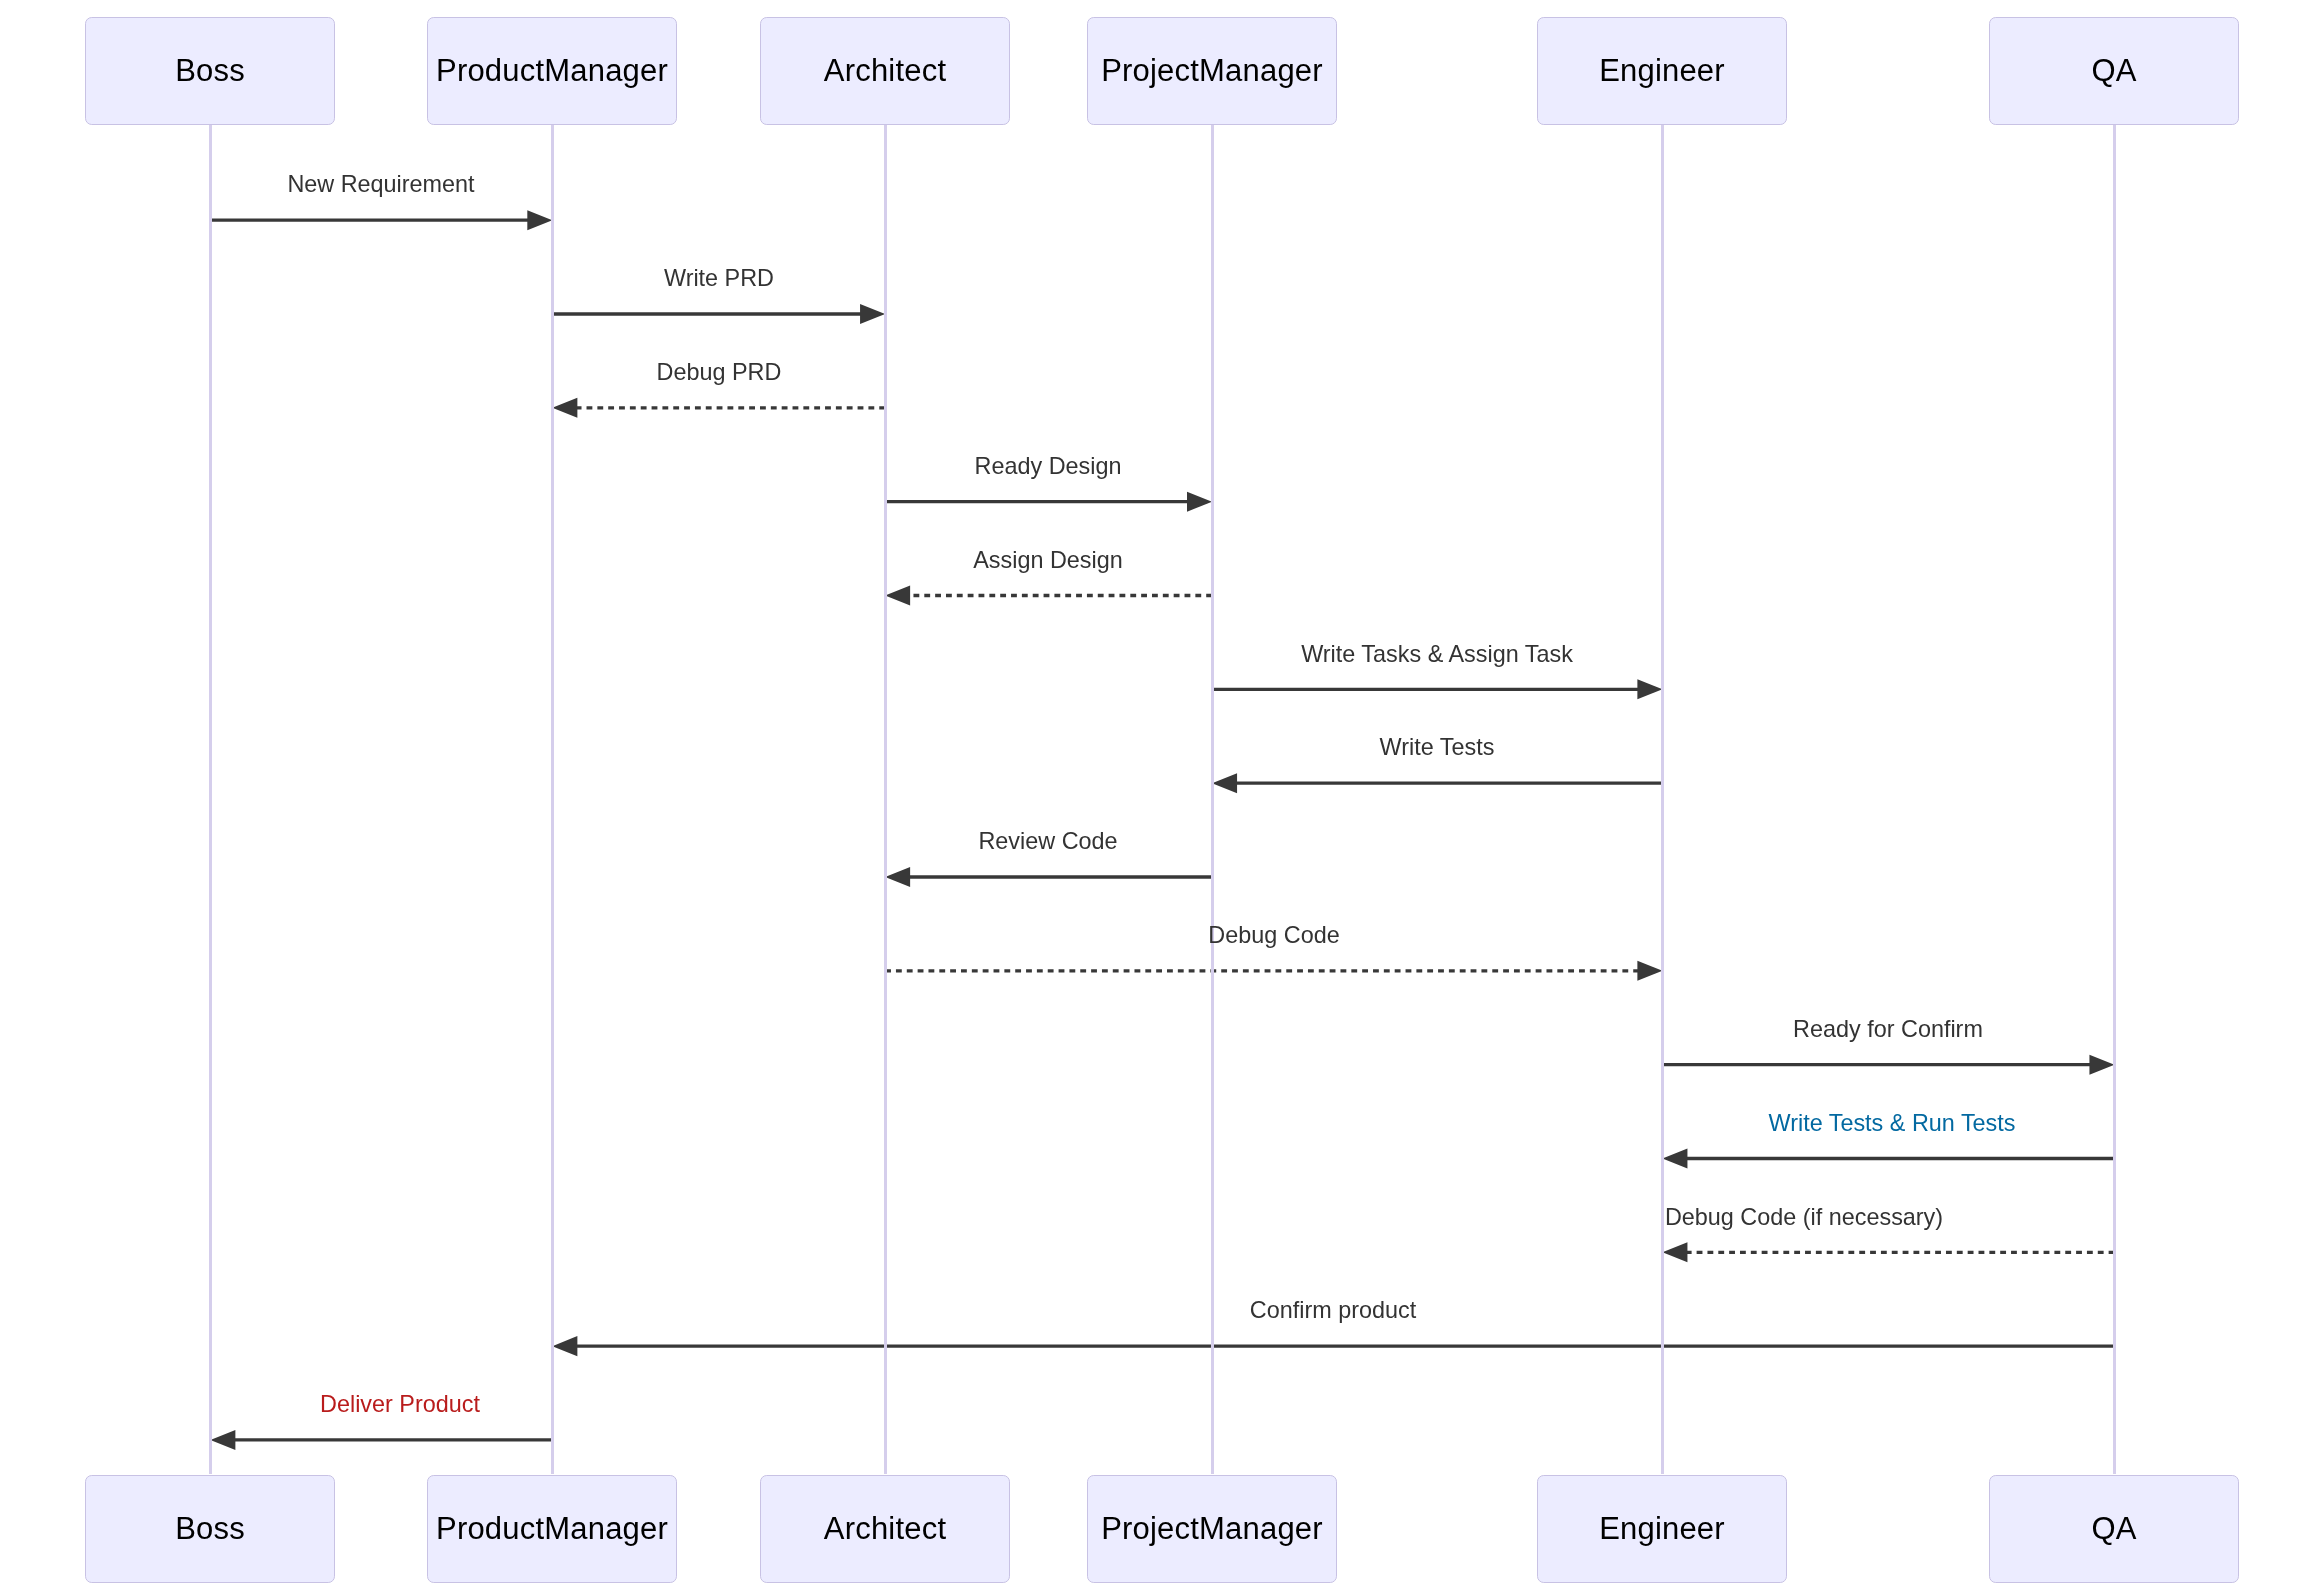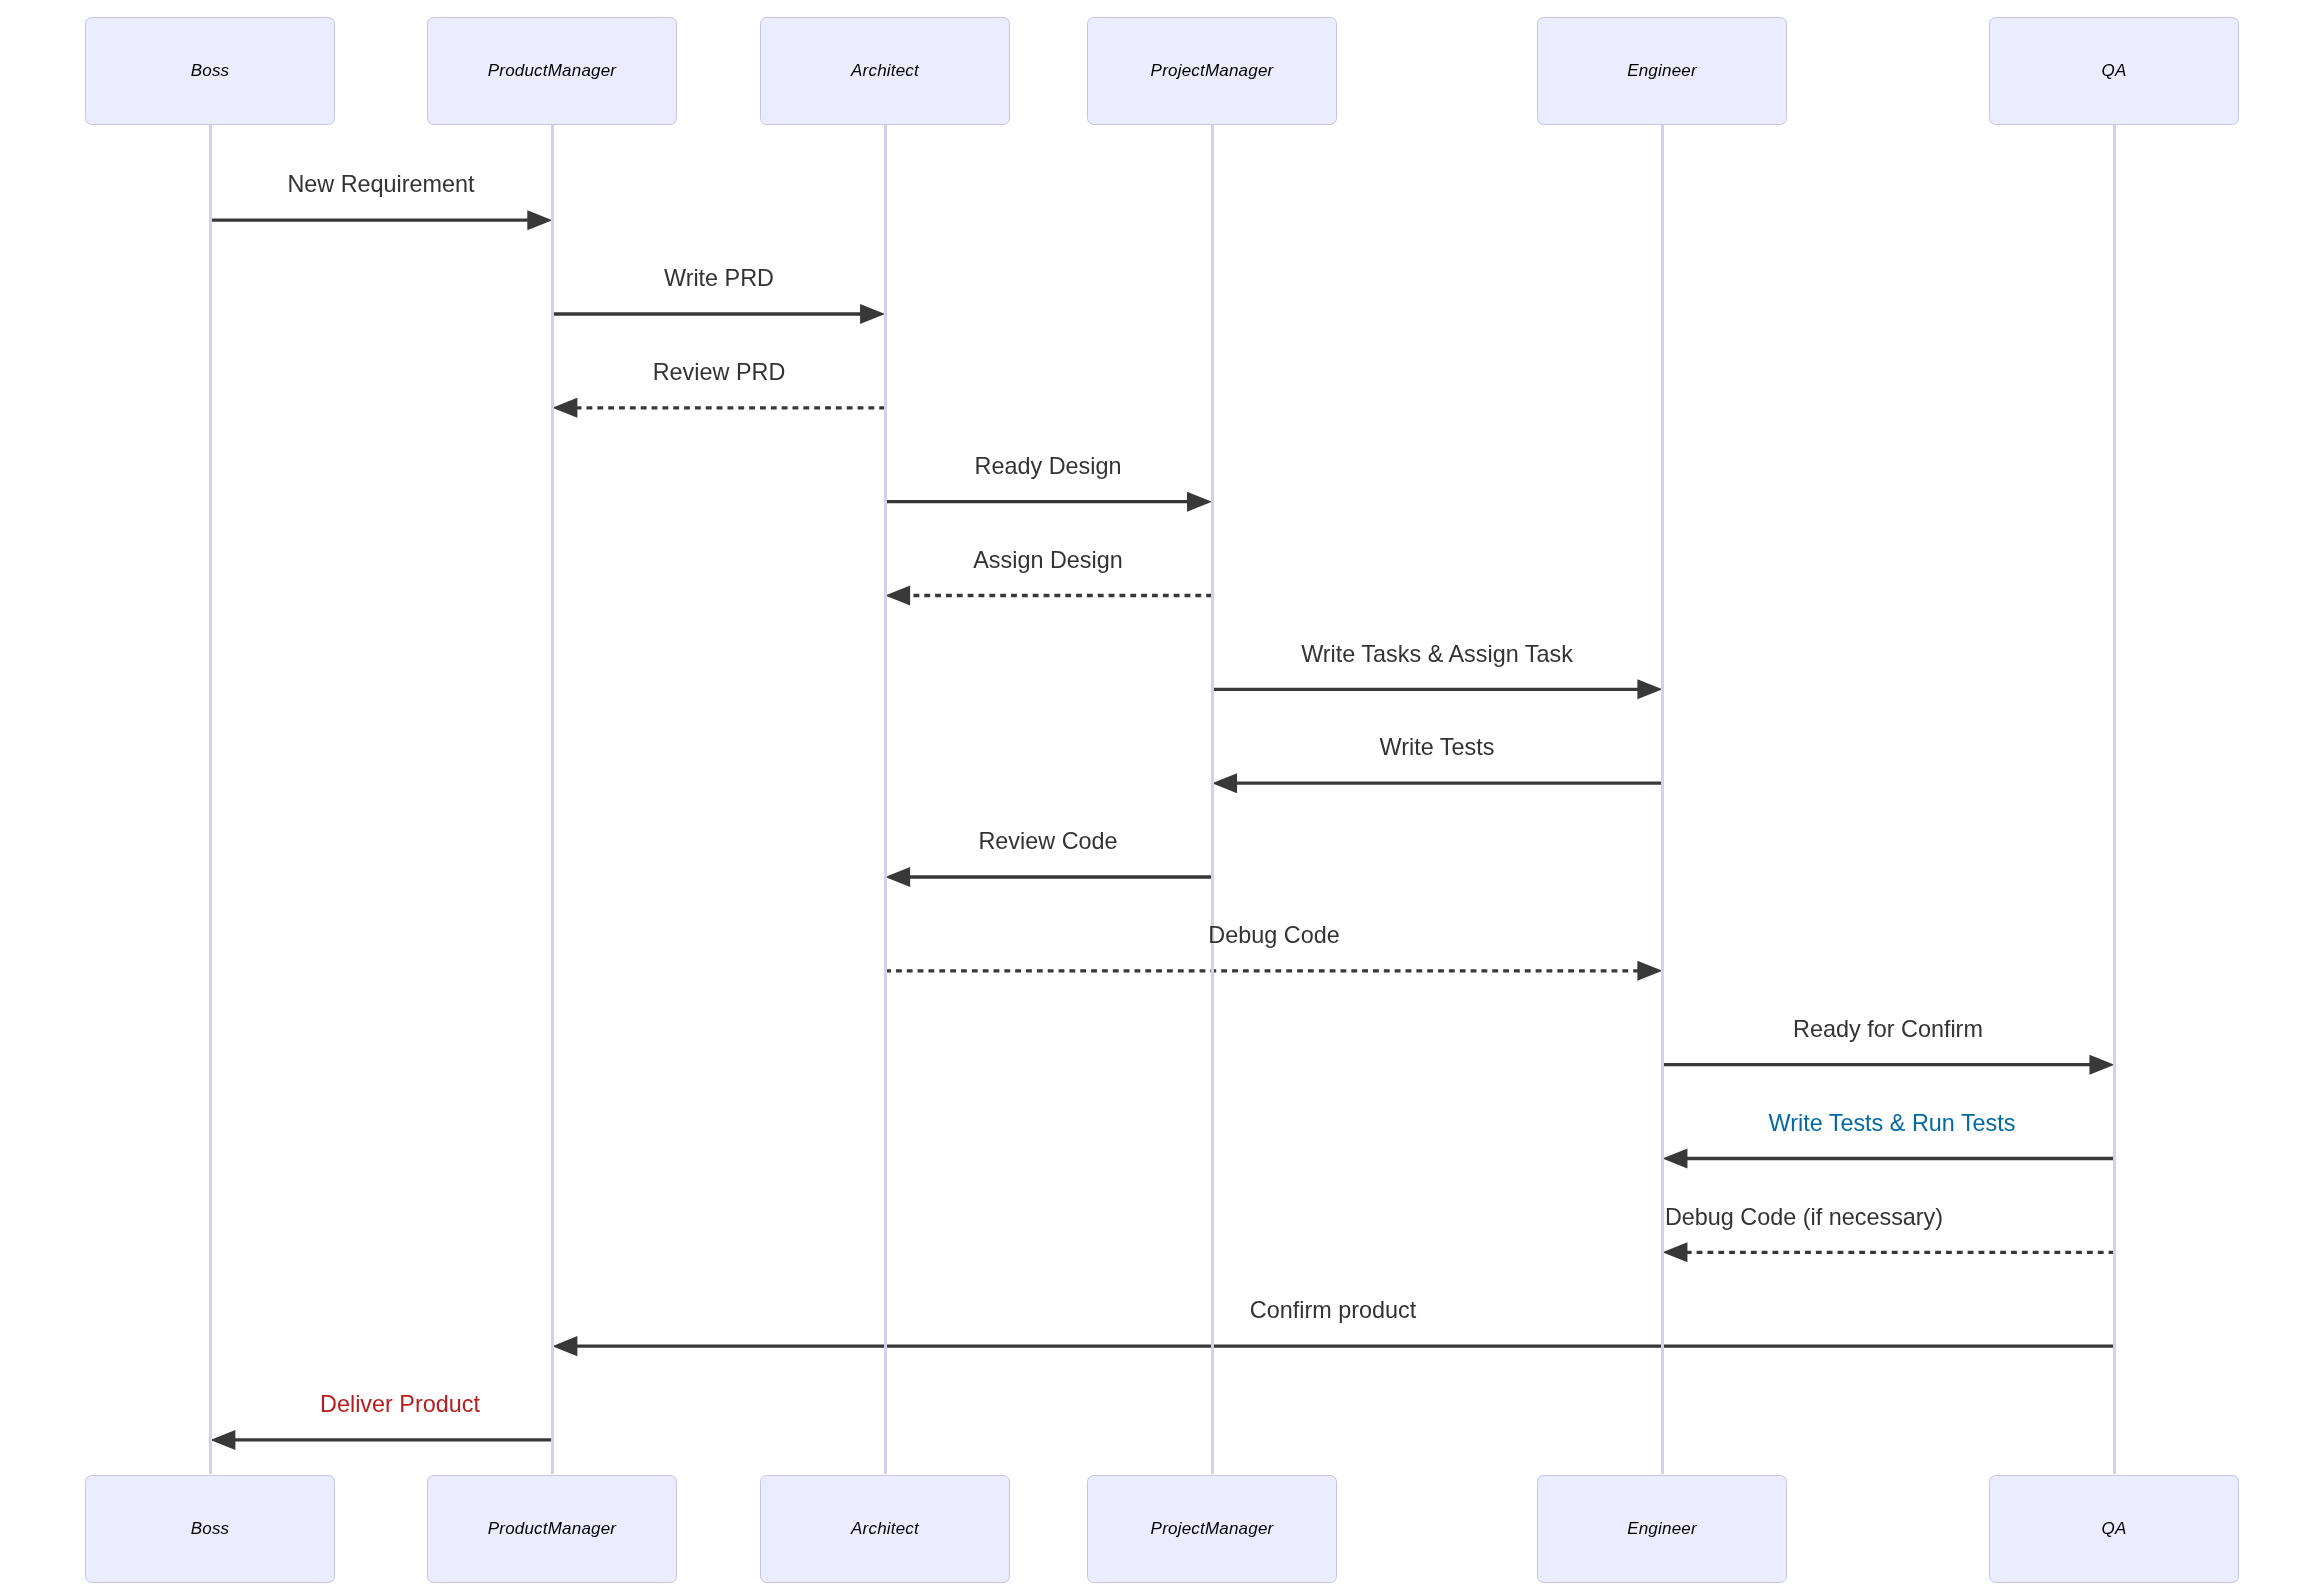--- a/index.html
+++ b/index.html
@@ -14,23 +14,22 @@
     pointer-events: none;
   }
   .actor-box {
     position: absolute;
     box-sizing: border-box;
     display: flex;
     align-items: center;
     justify-content: center;
     border-radius: 6.7px;
     border: 1.7px solid;
-    font-size: 17px;
+    font-size: 31px;
     letter-spacing: 0.2px;
-    font-style: italic;
   }
   .lifeline {
     position: absolute;
     width: 2.5px;
   }
   .msg-label {
     position: absolute;
     transform: translateX(-50%);
     white-space: nowrap;
     font-size: 23.4px;
@@ -88,21 +87,21 @@
       <div class="lifeline" style="left: 1661px; top: 125px; height: 1349px; background: rgb(213, 206, 236);"></div>
       <div class="actor-box" style="left: 1537px; top: 16.7px; width: 250px; height: 108px; background: rgb(236, 236, 255); border-color: rgb(200, 194, 228); color: rgb(0, 0, 0);">Engineer</div>
       <div class="actor-box" style="left: 1537px; top: 1475px; width: 250px; height: 108px; background: rgb(236, 236, 255); border-color: rgb(200, 194, 228); color: rgb(0, 0, 0);">Engineer</div>
       <div class="lifeline" style="left: 2113px; top: 125px; height: 1349px; background: rgb(213, 206, 236);"></div>
       <div class="actor-box" style="left: 1989px; top: 16.7px; width: 250px; height: 108px; background: rgb(236, 236, 255); border-color: rgb(200, 194, 228); color: rgb(0, 0, 0);">QA</div>
       <div class="actor-box" style="left: 1989px; top: 1475px; width: 250px; height: 108px; background: rgb(236, 236, 255); border-color: rgb(200, 194, 228); color: rgb(0, 0, 0);">QA</div>
     </div>
   <div id="labels-layer">
       <div class="msg-label" style="left: 381px; top: 168px; color: rgb(51, 51, 51);">New Requirement</div>
       <div class="msg-label" style="left: 719px; top: 262px; color: rgb(51, 51, 51);">Write PRD</div>
-      <div class="msg-label" style="left: 719px; top: 356px; color: rgb(51, 51, 51);">Review PRD</div>
+      <div class="msg-label" style="left: 719px; top: 356px; color: rgb(51, 51, 51);">Debug PRD</div>
       <div class="msg-label" style="left: 1048px; top: 450px; color: rgb(51, 51, 51);">Ready Design</div>
       <div class="msg-label" style="left: 1048px; top: 544px; color: rgb(51, 51, 51);">Assign Design</div>
       <div class="msg-label" style="left: 1437px; top: 638px; color: rgb(51, 51, 51);">Write Tasks &amp; Assign Task</div>
       <div class="msg-label" style="left: 1437px; top: 731px; color: rgb(51, 51, 51);">Write Tests</div>
       <div class="msg-label" style="left: 1048px; top: 825px; color: rgb(51, 51, 51);">Review Code</div>
       <div class="msg-label" style="left: 1274px; top: 919px; color: rgb(51, 51, 51);">Debug Code</div>
       <div class="msg-label" style="left: 1888px; top: 1013px; color: rgb(51, 51, 51);">Ready for Confirm</div>
       <div class="msg-label" style="left: 1892px; top: 1107px; color: #0369a1;">Write Tests &amp; Run Tests</div>
       <div class="msg-label" style="left: 1804px; top: 1201px; color: rgb(51, 51, 51);">Debug Code (if necessary)</div>
       <div class="msg-label" style="left: 1333px; top: 1294px; color: rgb(51, 51, 51);">Confirm product</div>

